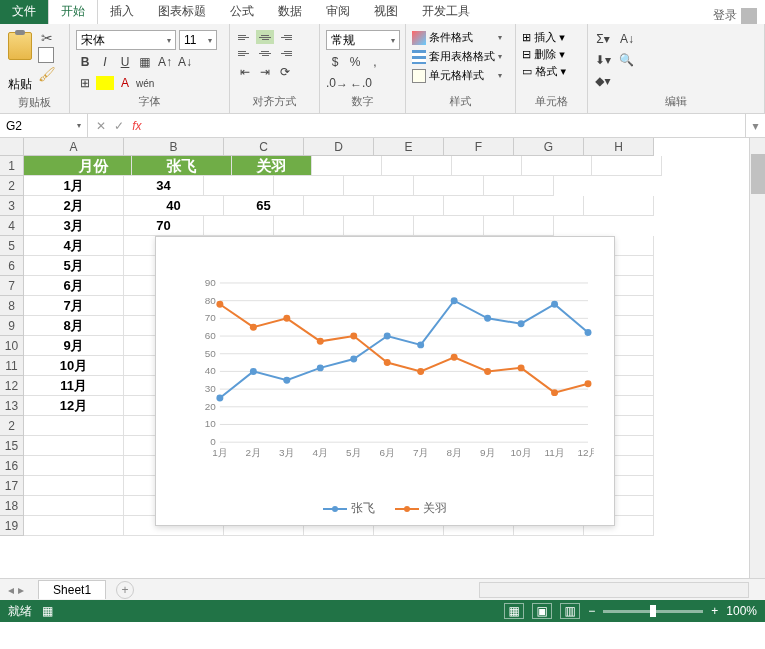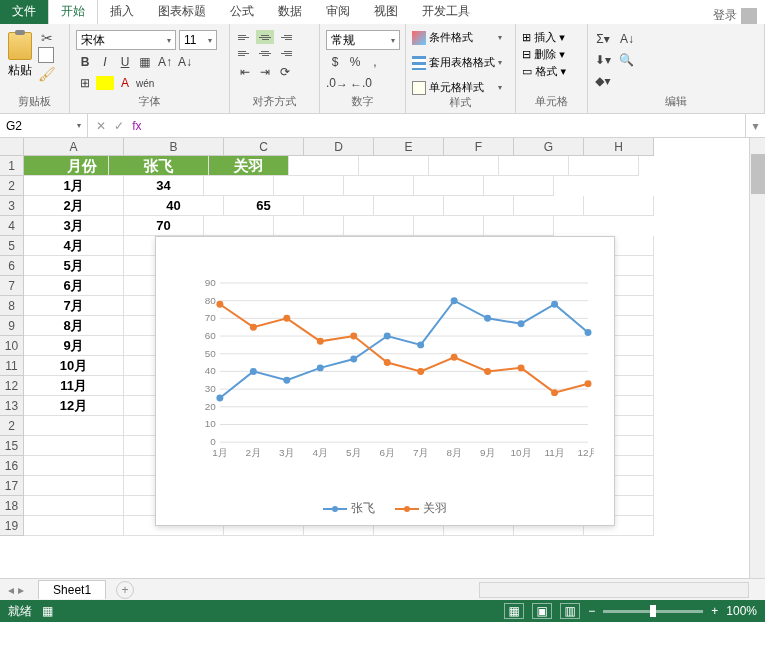--- a/index.html
+++ b/index.html
@@ -7,21 +7,21 @@
 .tabs{height:24px;display:flex;align-items:flex-end;background:#fff}
 .tab{padding:4px 12px;font-size:12px;cursor:pointer;color:#444}
 .tab.file{background:#217346;color:#fff}
 .tab.active{background:#fff;color:#217346;border:1px solid #d4d4d4;border-bottom:none}
 .login{margin-left:auto;margin-right:8px;color:#666;display:flex;align-items:center;gap:4px}
 .login-icon{width:16px;height:16px;background:#bbb}
 .ribbon{height:90px;background:#f3f3f3;border-bottom:1px solid #d4d4d4;display:flex}
 .group{border-right:1px solid #d4d4d4;padding:2px 6px;display:flex;flex-direction:column;justify-content:space-between;height:100%}
 .group-label{text-align:center;font-size:11px;color:#666;padding-bottom:2px}
 .group-body{flex:1;display:flex;align-items:flex-start;gap:4px;padding-top:4px}
-.paste-btn{display:flex;flex-direction:column;align-items:center;gap:2px;padding:2px}
+.paste-btn{display:flex;flex-direction:column;align-items:center;gap:16px;padding:2px}
 .clipboard-icon{width:24px;height:28px;background:linear-gradient(#f7d77f,#e8b84a);border:1px solid #c89a2a;border-radius:2px;position:relative}
 .clipboard-icon:before{content:"";position:absolute;top:-3px;left:6px;width:10px;height:5px;background:#888;border-radius:2px}
 .scissors{color:#555;font-size:14px}
 .copy-icon{width:14px;height:14px;border:1px solid #888;background:#fff;position:relative}
 .copy-icon:before{content:"";position:absolute;top:-3px;left:-3px;width:14px;height:14px;border:1px solid #888;background:#fff}
 .brush{color:#d4a03a;font-size:14px}
 .vcol{display:flex;flex-direction:column;gap:3px;align-items:center}
 .font-row{display:flex;gap:3px;align-items:center}
 .combo{border:1px solid #ababab;background:#fff;height:20px;display:flex;align-items:center;padding:0 4px;font-size:12px}
 .combo.font{width:100px}
@@ -29,31 +29,31 @@
 .caret{margin-left:auto;font-size:8px;color:#666}
 .btnrow{display:flex;gap:2px;align-items:center}
 .rbtn{min-width:18px;height:18px;display:flex;align-items:center;justify-content:center;font-size:12px;color:#444;cursor:pointer}
 .rbtn.b{font-weight:bold}
 .rbtn.i{font-style:italic}
 .rbtn.u{text-decoration:underline}
 .align-grid{display:grid;grid-template-columns:repeat(3,18px);gap:2px}
 .abox{width:18px;height:14px;display:flex;flex-direction:column;justify-content:center;gap:1px;padding:2px}
 .abox span{height:1px;background:#666;display:block}
 .abox.active{background:#c5e0b3}
-.styles-col{display:flex;flex-direction:column;gap:10px;font-size:11px}
+.styles-col{display:flex;flex-direction:column;gap:4px;font-size:11px}
 .style-item{display:flex;align-items:center;gap:3px;white-space:nowrap}
 .cf-icon{width:14px;height:14px;background:linear-gradient(135deg,#f66,#6cf)}
 .tbl-icon{width:14px;height:14px;background:repeating-linear-gradient(#5b9bd5 0 3px,#fff 3px 6px)}
 .cell-icon{width:14px;height:14px;border:1px solid #888;background:#ffe}
 .cells-col{display:flex;flex-direction:column;gap:2px;font-size:11px}
 .edit-col{display:flex;gap:6px}
 .namebox-row{height:24px;border-bottom:1px solid #d4d4d4;display:flex;align-items:center;background:#fff}
 .namebox{width:88px;border-right:1px solid #d4d4d4;padding:0 6px;height:100%;display:flex;align-items:center}
 .fx-controls{display:flex;align-items:center;gap:8px;padding:0 8px;color:#999}
-.fx-label{color:#a21caf}
+.fx-label{font-style:italic;color:#ef4444}
 .formula-input{flex:1;border:none;height:100%;padding:0 6px;outline:none}
 .fbar-expand{width:20px;text-align:center;color:#888;border-left:1px solid #d4d4d4;height:100%;display:flex;align-items:center;justify-content:center}
 .grid-area{position:relative;height:440px;overflow:hidden;background:#fff}
 .colheads{display:flex;position:absolute;top:0;left:0;height:18px;background:#f0f0f0}
 .corner{width:24px;height:18px;border-right:1px solid #ccc;border-bottom:1px solid #ccc;background:#f0f0f0}
 .ch{border-right:1px solid #ccc;border-bottom:1px solid #ccc;text-align:center;font-size:12px;color:#555;line-height:18px;background:#f0f0f0}
 .rowheads{position:absolute;top:18px;left:0;width:24px}
 .rh{height:20px;border-right:1px solid #ccc;border-bottom:1px solid #ccc;text-align:center;font-size:12px;color:#555;line-height:20px;background:#f0f0f0}
 .cells{position:absolute;top:18px;left:24px}
 .row{display:flex;height:20px}
@@ -303,21 +303,21 @@
       <div class="rh">13</div>
       <div class="rh">2</div>
       <div class="rh">15</div>
       <div class="rh">16</div>
       <div class="rh">17</div>
       <div class="rh">18</div>
       <div class="rh">19</div>
     </div>
   <div class="cells" id="cells">
       <div class="row">
-        <div class="cell hdr" style="width: 85px; padding-left: 32px;">月份</div>
+        <div class="cell hdr" style="width: 108px; padding-left: 32px;">月份</div>
         <div class="cell hdr" style="width: 100px;">张飞</div>
         <div class="cell hdr" style="width: 80px;">关羽</div>
         <div class="cell" style="width: 70px;"></div>
         <div class="cell" style="width: 70px;"></div>
         <div class="cell" style="width: 70px;"></div>
         <div class="cell" style="width: 70px;"></div>
         <div class="cell" style="width: 70px;"></div>
       </div>
       <div class="row">
         <div class="cell bold" style="width: 100px;">1月</div>

